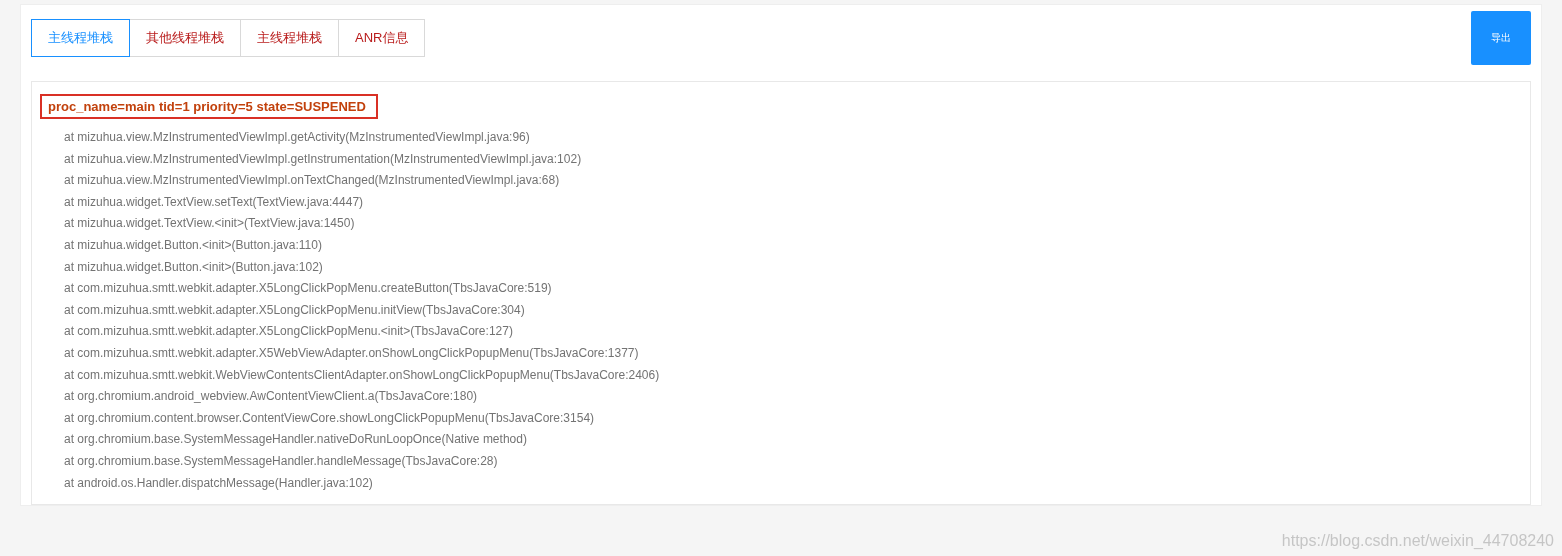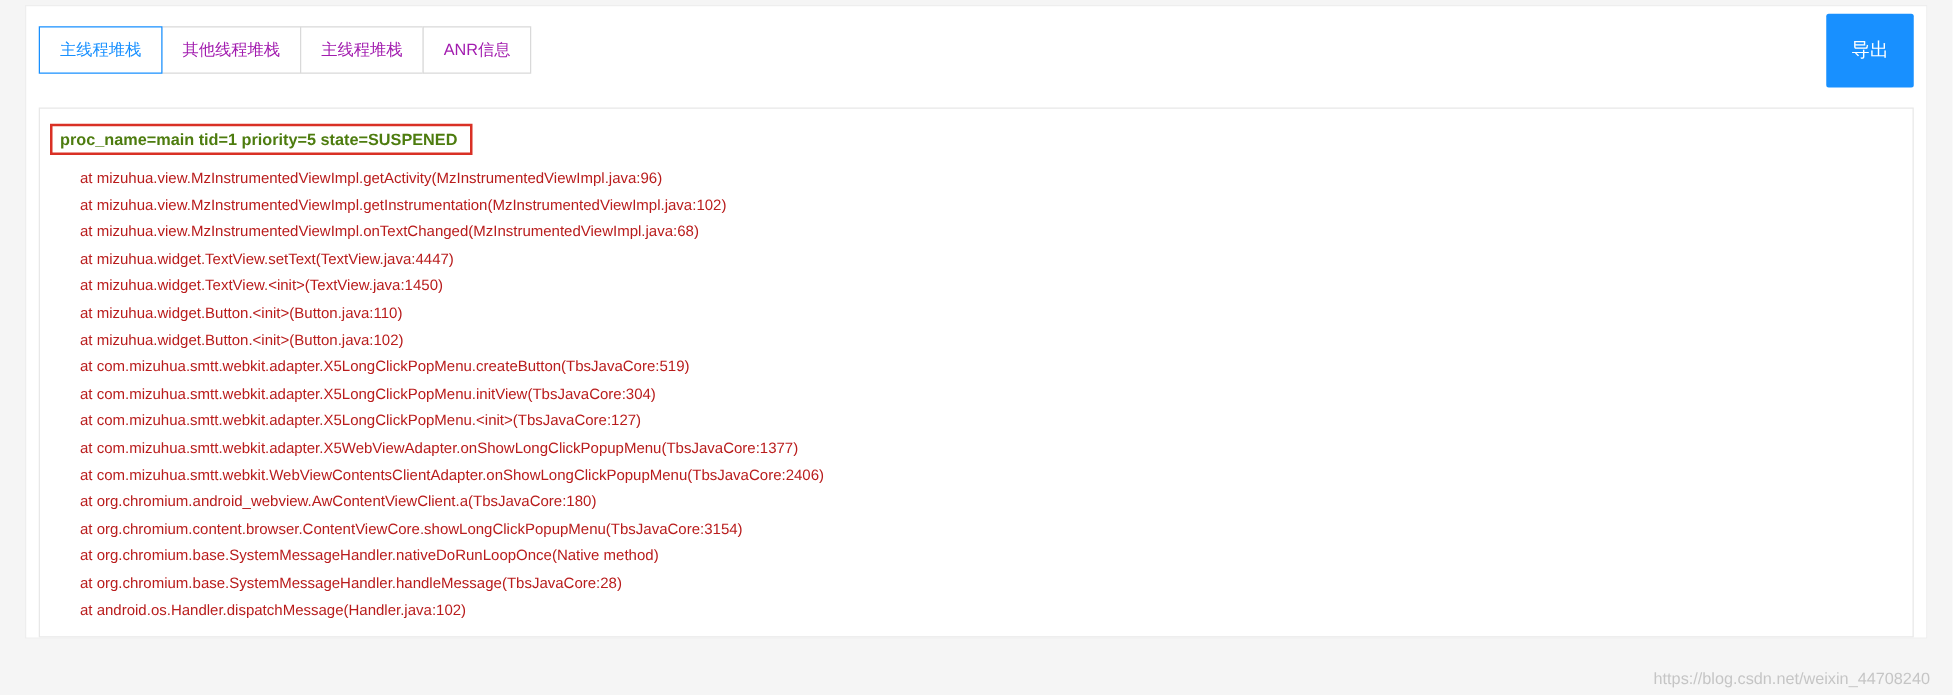--- a/index.html
+++ b/index.html
@@ -21,75 +21,75 @@
       padding: 0;
     }
     .tabs {
       display: flex;
       border-bottom: 1px solid transparent;
     }
     .tab {
       padding: 9px 16px;
       border: 1px solid #d9d9d9;
       background: #fff;
-      color: #a21caf;
+      color: #b91c1c;
       font-size: 13px;
       cursor: pointer;
       margin-left: -1px;
       white-space: nowrap;
     }
     .tab:first-child {
       margin-left: 0;
     }
     .tab.active {
       color: #1890ff;
       border-color: #1890ff;
       z-index: 1;
       position: relative;
     }
     .export-btn {
       background: #1890ff;
       color: #fff;
       border: none;
       padding: 20px 20px;
       border-radius: 2px;
-      font-size: 15px;
+      font-size: 10px;
       cursor: pointer;
     }
     .content-area {
       border: 1px solid #e8e8e8;
       margin-top: 16px;
       padding: 12px 10px 10px 10px;
       background: #fff;
     }
     .thread-header {
       display: inline-block;
-      color: #4d7c0f;
+      color: #c2410c;
       font-weight: bold;
       font-size: 13px;
       border: 2px solid #d93025;
       padding: 3px 10px 3px 6px;
       margin-left: -2px;
     }
     .stack-list {
       padding: 8px 0 0 22px;
     }
     .stack-line {
       font-size: 12px;
-      color: #b91c1c;
+      color: #737373;
       line-height: 1.8;
       white-space: nowrap;
       overflow: hidden;
     }
     .watermark {
       position: fixed;
       bottom: 6px;
-      right: 18px;
+      right: 8px;
       color: rgba(140,140,140,0.45);
-      font-size: 13px;
+      font-size: 16px;
       font-family: Arial, sans-serif;
       pointer-events: none;
     }
     .outer {
       background:#fff;
       padding: 6px 10px 0 10px;
       border:1px solid #eee;
     }
   </style>
 </head>

